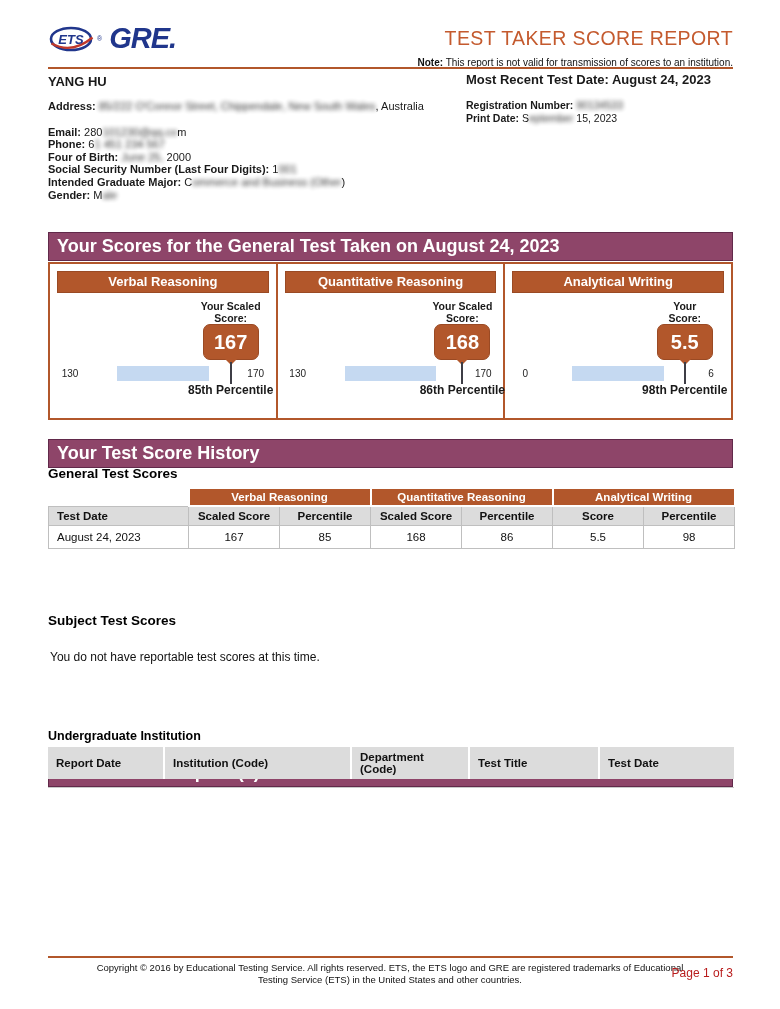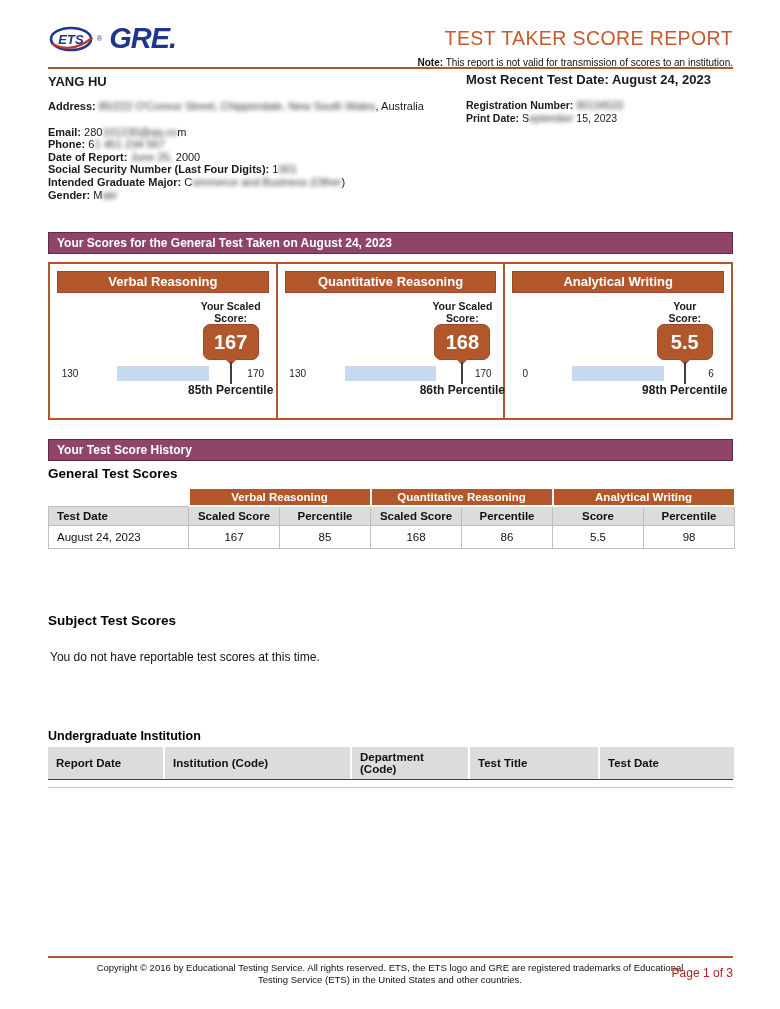--- a/index.html
+++ b/index.html
@@ -24,21 +24,21 @@
   .name{position:absolute;left:48px;top:74px;font-size:13px;font-weight:bold;}
   .personal{position:absolute;left:48px;top:100px;font-size:11px;line-height:12.6px;}
   .info-line b{font-weight:bold;}
   .gap-after{margin-bottom:13px;}
   .redacted{filter:blur(2px);opacity:.9;}
   .meta{position:absolute;left:466px;top:74px;font-size:10.5px;line-height:12.4px;}
   .most-recent{font-size:13px;font-weight:bold;margin-bottom:13px;}
 
   
   .banner{position:absolute;left:48px;right:47px;background:#8E4569;border:1px solid #61294A;
-          color:#fff;font-weight:bold;font-size:12px;padding:3px 8px;box-sizing:border-box;}
+          color:#fff;font-weight:bold;font-size:18px;padding:3px 8px;box-sizing:border-box;}
   .b1{top:232px;}.b2{top:439px;}.b3{top:716px;margin-top:42px;}
 
   
   .scores-box{position:absolute;left:48px;right:47px;top:262px;height:158px;border:2px solid #B2572B;
               box-sizing:border-box;display:flex;}
   .card-sep{width:2px;background:#B2572B;flex:0 0 2px;}
   .card{flex:1;position:relative;padding:7px 7px 0;}
   .card-header{height:20px;line-height:20px;background:#B2572B;border:1px solid #9A4A24;color:#fff;
                font-weight:bold;font-size:13px;text-align:center;}
   .card-body{position:relative;height:124px;}
@@ -103,21 +103,21 @@
     </div>
   </header>
 
   <div class="rule rule-top"></div>
 
   <div class="name">YANG HU</div>
   <div class="personal">
       <div class="info-line gap-after"><b>Address: </b><span class="redacted">85/222 O'Connor Street, Chippendale, New South Wales</span><span>, Australia</span></div>
       <div class="info-line"><b>Email: </b><span>280</span><span class="redacted">101230@qq.co</span><span>m</span></div>
       <div class="info-line"><b>Phone: </b><span>6</span><span class="redacted">1 451 234 567</span></div>
-      <div class="info-line"><b>Date of Report: </b><span class="redacted">June 25,</span><span> 2000</span></div>
+      <div class="info-line"><b>Four of Birth: </b><span class="redacted">June 25,</span><span> 2000</span></div>
       <div class="info-line"><b>Social Security Number (Last Four Digits): </b><span>1</span><span class="redacted">001</span></div>
       <div class="info-line"><b>Intended Graduate Major: </b><span>C</span><span class="redacted">ommerce and Business (Other</span><span>)</span></div>
       <div class="info-line"><b>Gender: </b><span>M</span><span class="redacted">ale</span></div>
     </div>
 
   <div class="meta">
     <div class="most-recent">Most Recent Test Date: August 24, 2023</div>
     <div>
         <div class="info-line"><b>Registration Number: </b><span class="redacted">90134533</span></div>
         <div class="info-line"><b>Print Date: </b><span>S</span><span class="redacted">eptember</span><span> 15, 2023</span></div>

